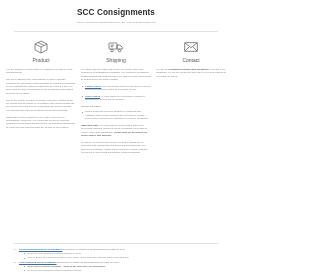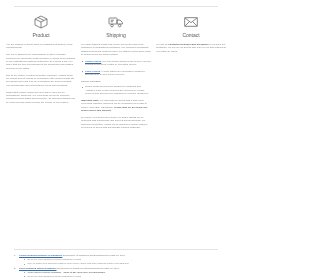--- a/index.html
+++ b/index.html
@@ -46,20 +46,24 @@
   ol.fnum ul li{position:relative;padding-left:3.6px;font-size:2.4px;line-height:3.5px;color:#8a8a8a;margin-bottom:.6px;}
   ol.fnum ul li:before{content:"";position:absolute;left:0.4px;top:1.3px;width:1px;height:1px;background:#a5a5a5;}
   .fl{color:#3a6ea8;text-decoration:underline;font-weight:bold;}
   .fb{font-weight:bold;color:#6e6e6e;}
 </style>
 </head>
 <body>
 
 <div class="page">
 
+  <div class="header">
+    <div class="title">SCC Consignments</div>
+    <div class="subtitle">Actively accepting consignments from Asia. Visit us at ssmegasc.com</div>
+  </div>
   <div class="rule"></div>
 
   <div class="cols">
 
     <div class="col">
       <div class="icon-wrap">
         <svg width="16" height="16" viewBox="0 0 24 24" fill="none" stroke="#6b6b6b" stroke-width="1.2" stroke-linejoin="round">
           <path d="M12 3 L21 7.5 L12 12 L3 7.5 Z"></path>
           <path d="M3 7.5 L3 16.5 L12 21 L12 12"></path>
           <path d="M21 7.5 L21 16.5 L12 21"></path>

